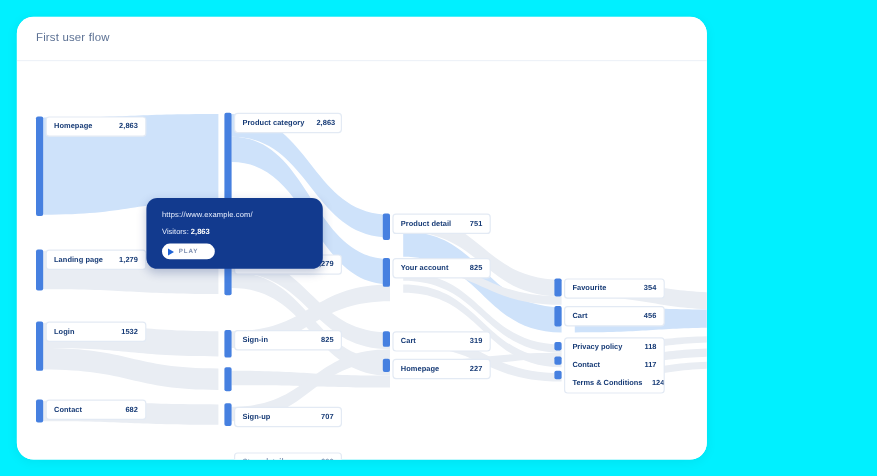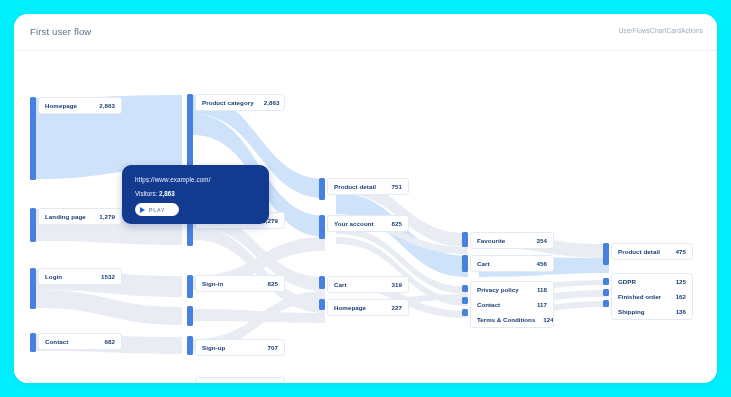--- a/index.html
+++ b/index.html
@@ -15,21 +15,21 @@
     position: relative;
     width: 731px;
     height: 397px;
     background: #00F0FF;
   }
   
   #window {
     position: absolute;
     left: 14px;
     top: 14px;
-    width: 703px;
+    width: 575px;
     height: 369px;
     background: #ffffff;
     border-radius: 14px;
     box-shadow: 0 2px 10px rgba(0,0,0,0.06);
     overflow: hidden;
   }
   #header {
     position: absolute;
     left: 0; top: 0;
     width: 703px;

